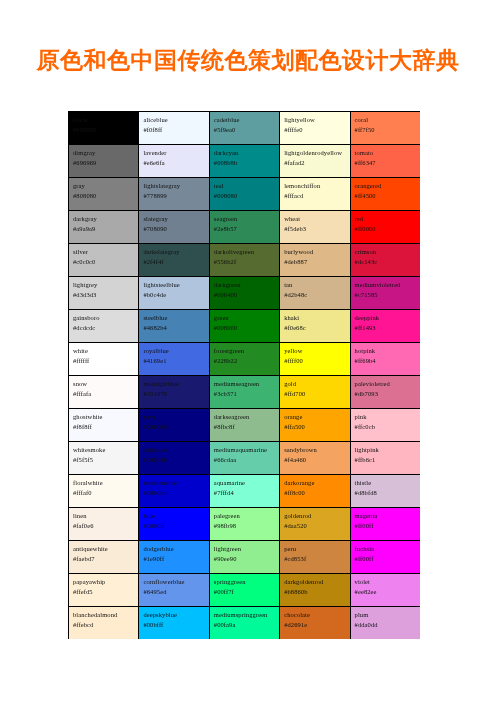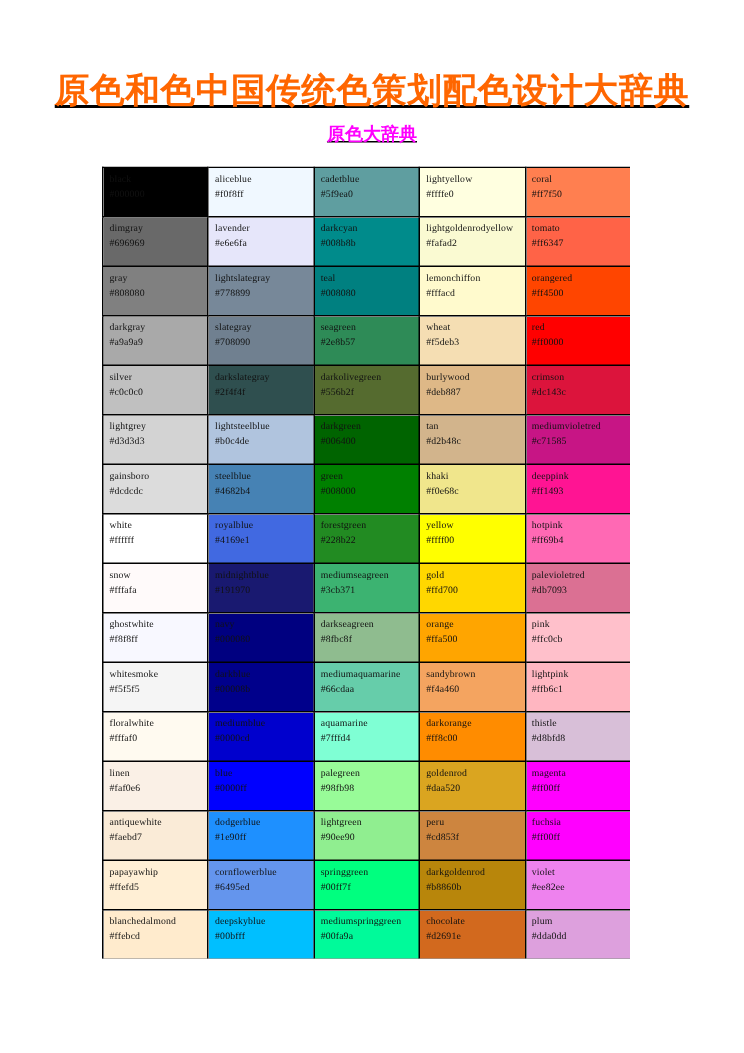--- a/index.html
+++ b/index.html
@@ -11,21 +11,20 @@
     height: 702px;
     background: #ffffff;
     font-family: "Liberation Serif", "DejaVu Serif", serif;
     overflow: hidden;
   }
   .page {
     position: relative;
     width: 496px;
     height: 504px;
     box-sizing: border-box;
-    text-decoration: underline;
   }
   .title {
     text-align: center;
     color: #ff6600;
     font-family: "Liberation Serif", "DejaVu Serif", serif;
     font-weight: bold;
     font-size: 23px;
     letter-spacing: 0.5px;
     margin: 0;
     padding-top: 48px;
@@ -80,21 +79,20 @@
     letter-spacing: 0.1px;
   }
 </style>
 </head>
 <body>
 
 <div class="page">
 
   <h1 class="title">原色和色中国传统色策划配色设计大辞典</h1>
 
-  <div class="subtitle">原色大辞典</div>
 
   <div class="table-wrap">
     <table class="swatches">
       <tbody id="swatch-body">
           <tr>
             <td style="background: rgb(0, 0, 0);">
               <span class="cname">black</span>
               <span class="chex">#000000</span>
             </td>
             <td style="background: rgb(240, 248, 255);">

